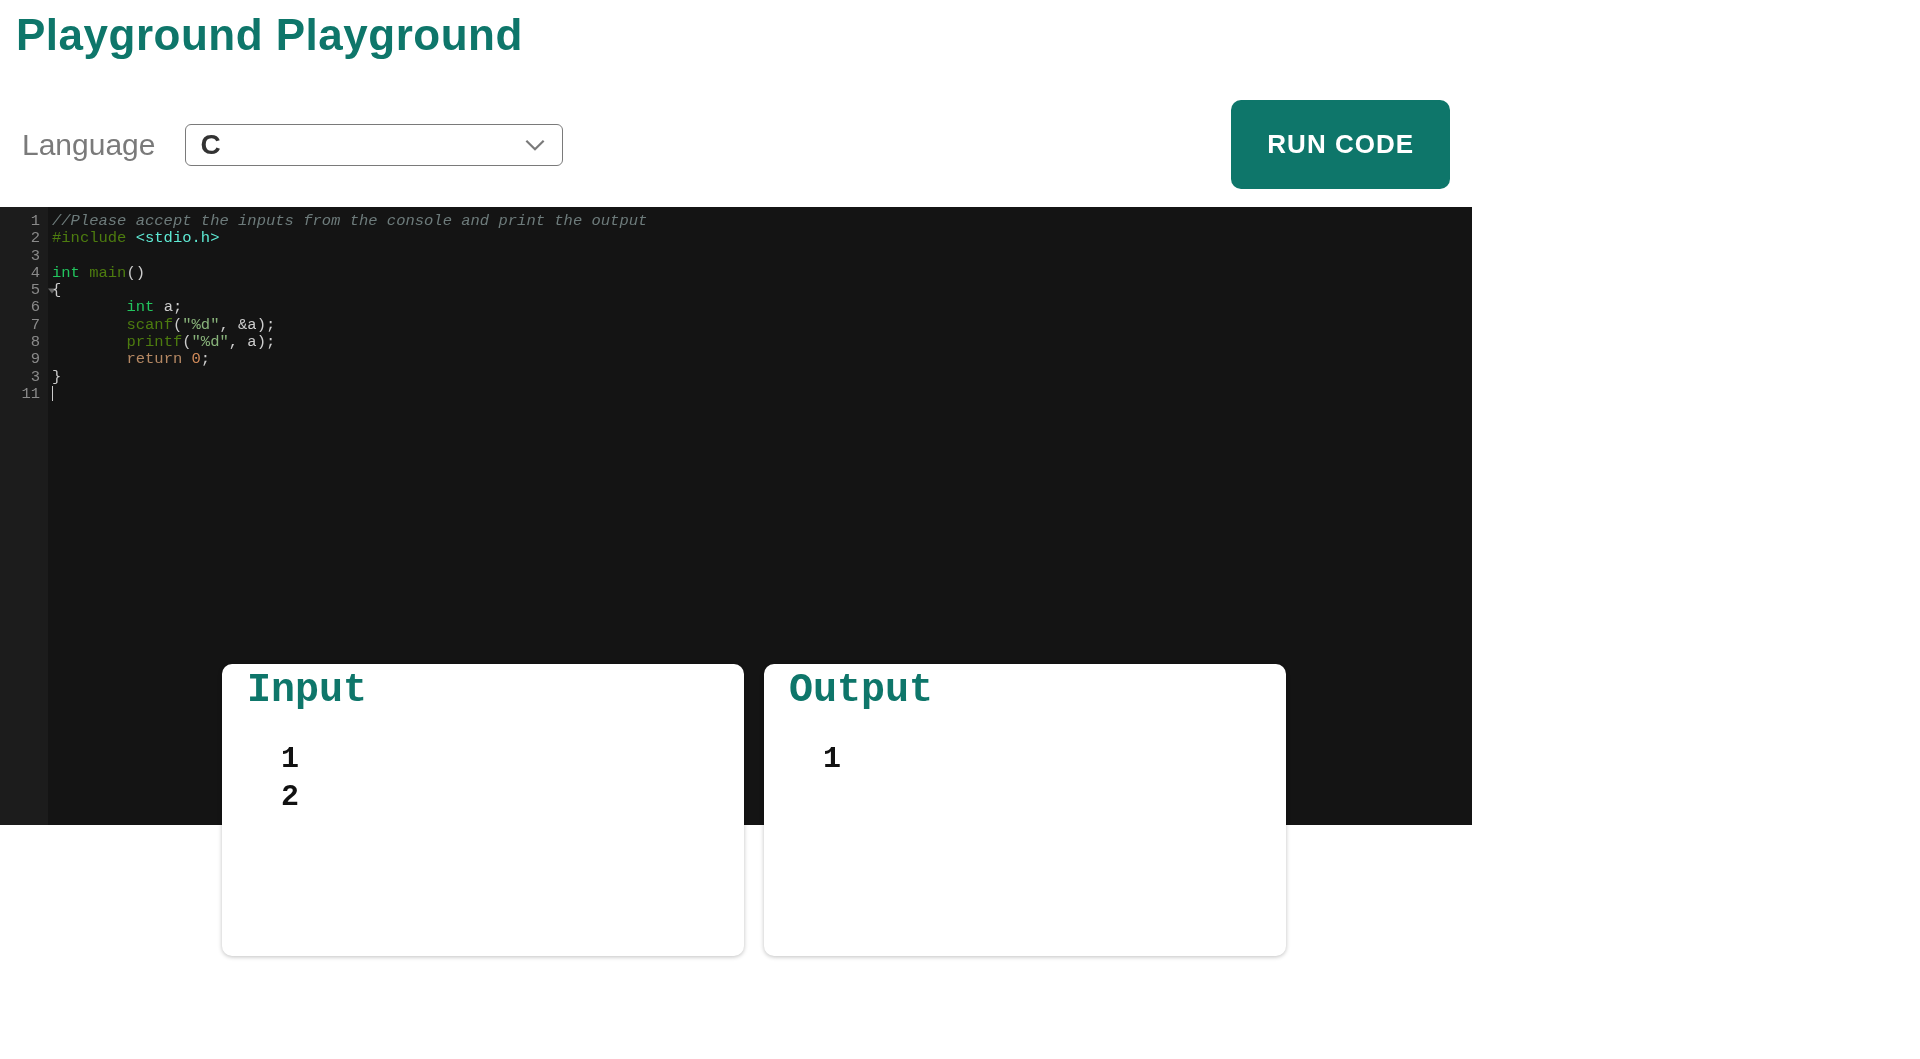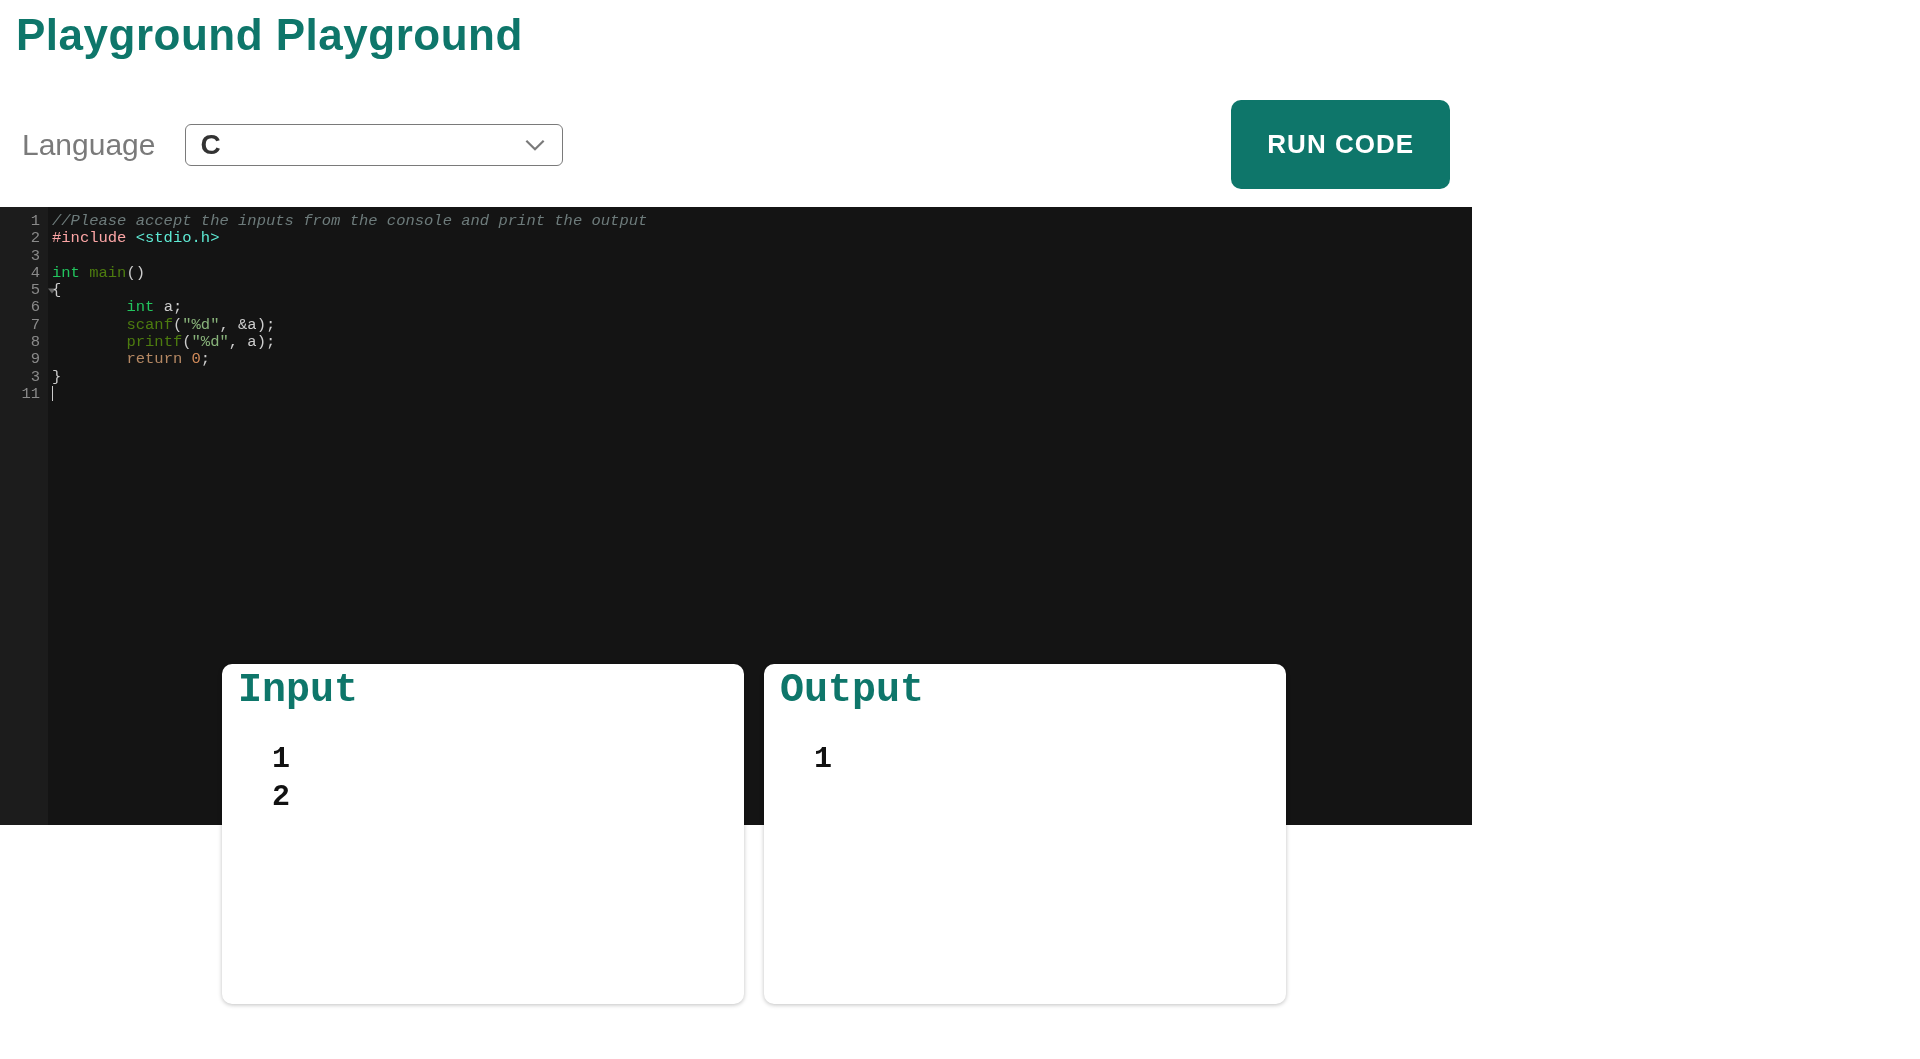--- a/index.html
+++ b/index.html
@@ -103,21 +103,21 @@
     border-top: 5px solid #666;
   }
   .code {
     position: absolute;
     left: 36px; top: 0;
     padding: 6px 0 0 16px;
     color: #ddd;
     white-space: pre;
   }
   .c-comment { color: #6d7b7b; font-style: italic; }
-  .c-pre     { color: #fca5a5; }
+  .c-pre     { color: #4d7c0f; }
   .c-inc     { color: #5eead4; text-align: center; }
   .c-type    { color: #22c55e; }
   .c-kw      { color: #b58863; }
   .c-fn      { color: #4d7c0f; }
   .c-str     { color: #88b37a; }
   .c-num     { color: #d28b5a; }
   .c-punc    { color: #ccc; }
   .cursor {
     display: inline-block;
     width: 1px;
@@ -127,25 +127,25 @@
   }
   .io-wrap {
     position: absolute;
     left: 222px;
     top: 457px;
     display: flex;
     gap: 20px;
   }
   .io-card {
     width: 522px;
-    height: 340px;
+    height: 292px;
     background: #fff;
     border-radius: 10px;
     box-shadow: 0 1px 4px rgba(0,0,0,0.25);
-    padding: 18px 16px;
+    padding: 18px 25px;
   }
   .io-title {
     color: #0e766a;
     font-size: 40px;
     font-weight: 700;
   }
   .io-body {
     padding: 42px 0 0 34px;
     font-size: 30px;
     font-weight: 600;

